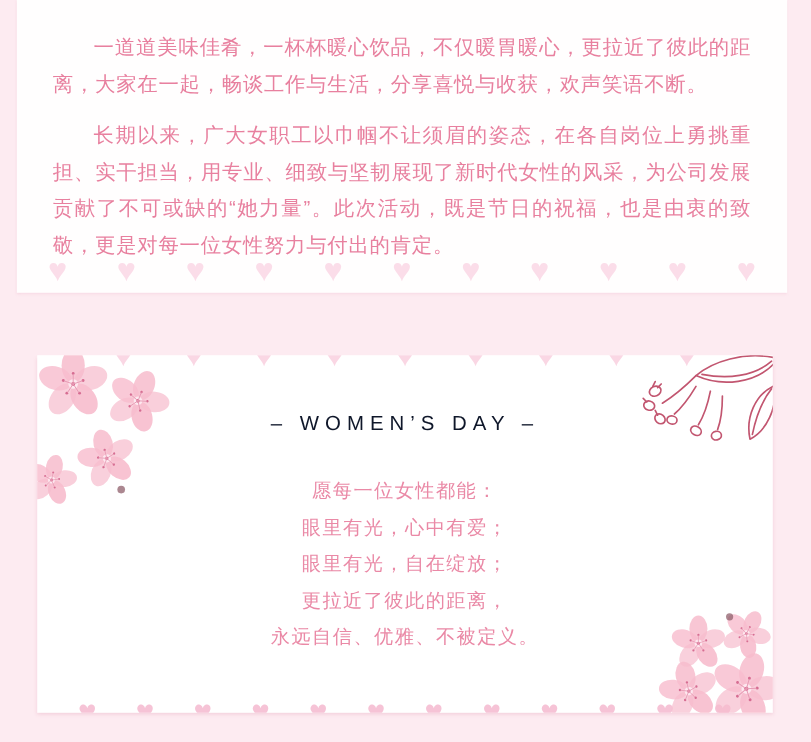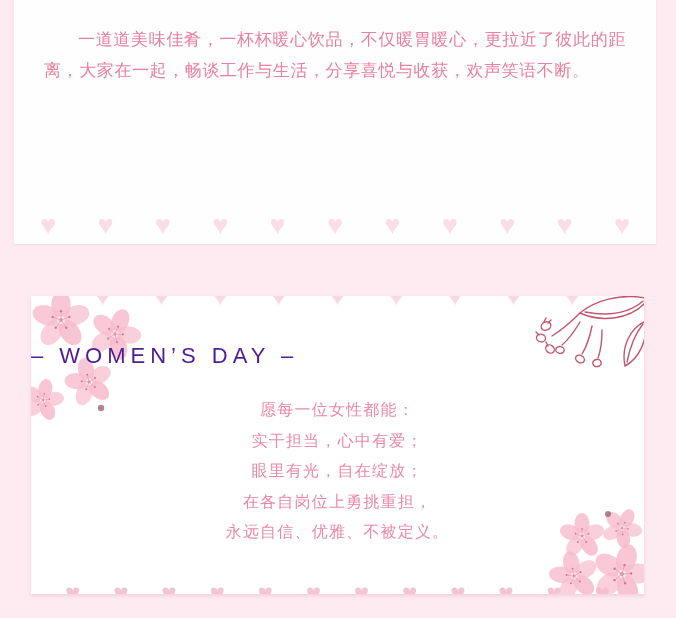--- a/index.html
+++ b/index.html
@@ -20,22 +20,22 @@
     position:absolute;left:0;right:0;display:flex;justify-content:space-between;
     line-height:1;pointer-events:none;
   }
   .hearts1{bottom:5px;padding:0 26px;font-size:27px;color:#fbdde9}
   
   .card2{left:31px;top:296px;width:613px;height:298px;background:#ffffff;overflow:hidden;
          box-shadow:0 2px 3px rgba(233,175,196,.45)}
   .hearts2-top{top:-13px;padding:0 64px;font-size:26px;color:#fad7e4}
   .hearts2-bottom{bottom:-12px;padding:0 34px;font-size:26px;color:#f6c3d6}
   .card2 h2{
-    margin:0;position:absolute;top:47px;left:0;right:0;text-align:left;
-    font-size:22px;font-weight:normal;letter-spacing:5px;color:#4c1d95;
+    margin:0;position:absolute;top:47px;left:0;right:0;text-align:center;
+    font-size:17px;font-weight:normal;letter-spacing:5px;color:#0f172a;
   }
   .wishes{position:absolute;top:99px;left:0;right:0;text-align:center}
   .wishes p{margin:0;font-size:16px;line-height:30.5px;color:#ea89a6;letter-spacing:1.2px}
   .decor{position:absolute;pointer-events:none}
   .decor.tl{left:-4px;top:-4px}
   .decor.tr{right:-3px;top:-4px}
   .decor.br{right:-4px;bottom:-4px}
   .defs-holder{position:absolute;width:0;height:0;overflow:hidden}
 </style>
 </head>
@@ -67,20 +67,21 @@
         <line x1="0" y1="0" x2="-4" y2="6"></line>
         <line x1="0" y1="0" x2="-6.5" y2="-2.2"></line>
       </g>
     </g>
   </defs>
 </svg>
 
 <section class="card card1">
   <div class="text-wrap">
     <p>一道道美味佳肴，一杯杯暖心饮品，不仅暖胃暖心，更拉近了彼此的距离，大家在一起，畅谈工作与生活，分享喜悦与收获，欢声笑语不断。</p>
+    <p>长期以来，广大女职工以巾帼不让须眉的姿态，在各自岗位上勇挑重担、实干担当，用专业、细致与坚韧展现了新时代女性的风采，为公司发展贡献了不可或缺的“她力量”。此次活动，既是节日的祝福，也是由衷的致敬，更是对每一位女性努力与付出的肯定。</p>
   </div>
   <div class="hearts-row hearts1">
       <span>♥</span>
       <span>♥</span>
       <span>♥</span>
       <span>♥</span>
       <span>♥</span>
       <span>♥</span>
       <span>♥</span>
       <span>♥</span>
@@ -143,23 +144,23 @@
       <ellipse cx="48" cy="67" rx="4.6" ry="3.6" transform="rotate(30 48 67)" fill="#fff"></ellipse>
       <ellipse cx="65" cy="71" rx="4.2" ry="3.6" transform="rotate(-10 65 71)" fill="#fff"></ellipse>
       <path d="M12,30 l2,-4 M16,31 l3,-3 M7,43 l-3,-3 M16,54 l-2,-4"></path>
     </g>
   </svg>
 
   <h2>– WOMEN’S DAY –</h2>
 
   <div class="wishes">
     <p>愿每一位女性都能：</p>
-    <p>实干担当，心中有爱；</p>
+    <p>眼里有光，心中有爱；</p>
     <p>眼里有光，自在绽放；</p>
-    <p>在各自岗位上勇挑重担，</p>
+    <p>更拉近了彼此的距离，</p>
     <p>永远自信、优雅、不被定义。</p>
   </div>
 
   <svg class="decor br" width="100" height="92" viewBox="0 0 100 92">
     <use href="#bloom" transform="translate(34,30) scale(0.92)"></use>
     <use href="#bloom" transform="translate(74,22) scale(0.82) rotate(28)"></use>
     <use href="#bloom" transform="translate(26,70) scale(1.0) rotate(-12)"></use>
     <use href="#bloom" transform="translate(74,68) scale(1.22) rotate(16)"></use>
     <circle cx="60" cy="8" r="3" fill="#8f5f6b" opacity=".75"></circle>
   </svg>

